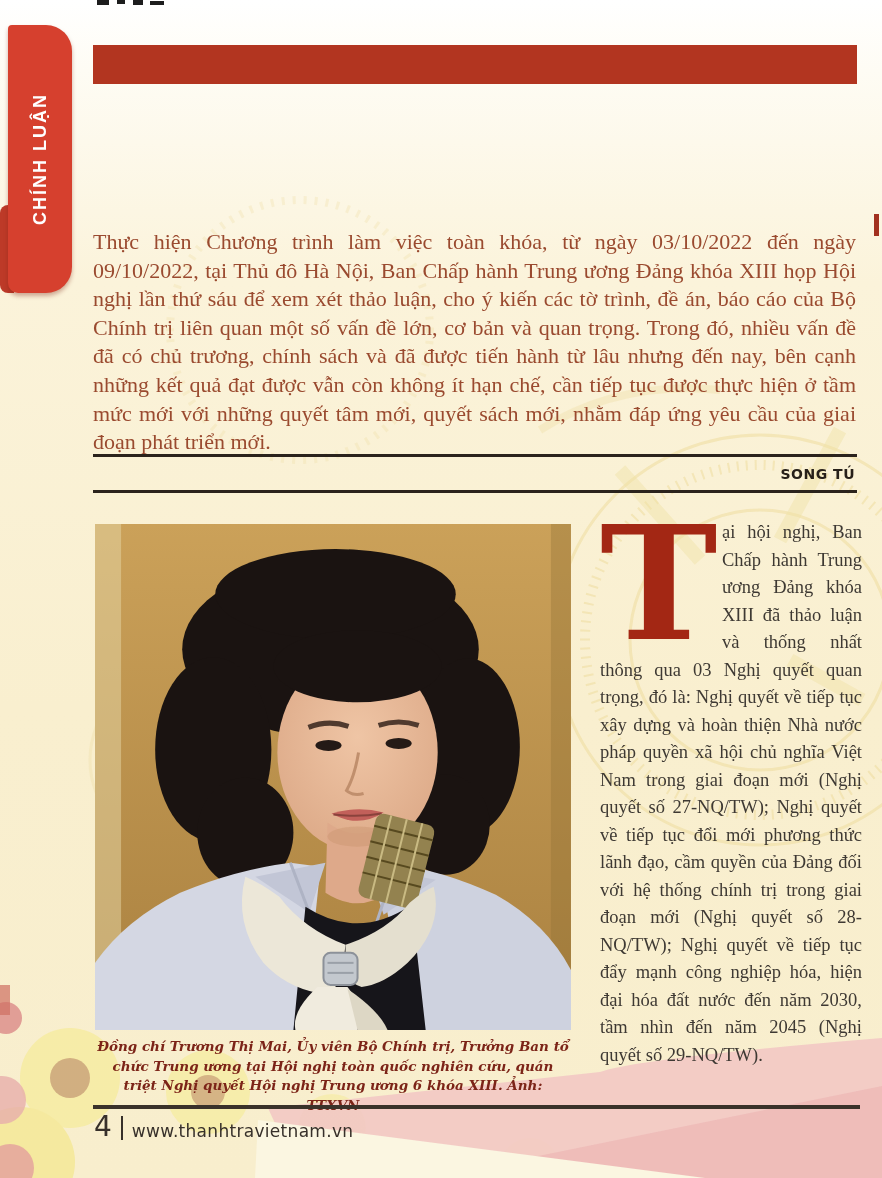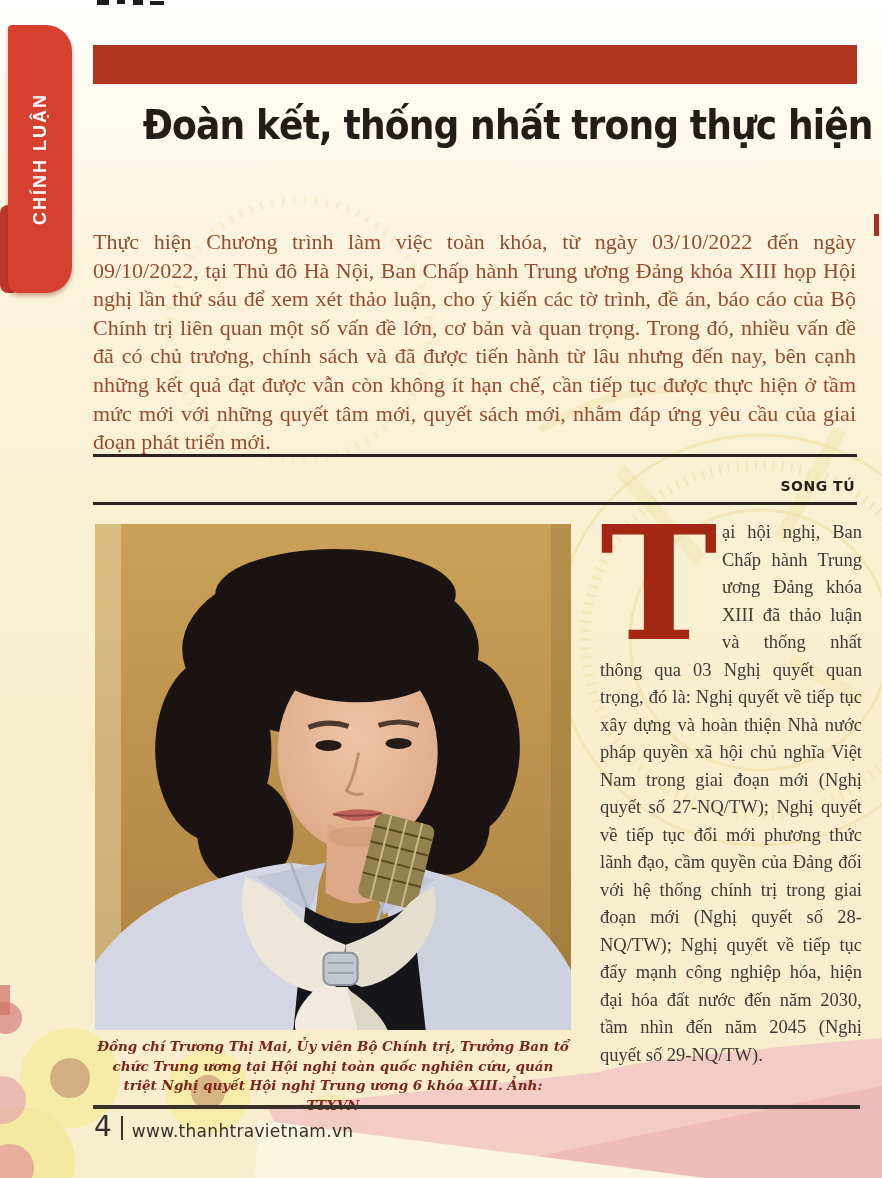--- a/index.html
+++ b/index.html
@@ -40,21 +40,21 @@
   
   .intro{
     position:absolute;left:93px;top:228px;width:763px;z-index:2;
     font-family:"Liberation Serif",serif;
     font-size:22px;line-height:28.6px;color:#9a4a2f;
     text-align:justify;margin:0;
   }
   
   .byline-wrap{position:absolute;left:93px;top:454px;width:764px;z-index:2;}
   .byline-rule{height:3px;background:#2b231c;}
-  .byline-inner{text-align:right;padding:8px 2px 7px 2px;margin-top:12px;}
+  .byline-inner{text-align:right;padding:8px 2px 7px 2px;}
   .byline-name{font-family:"DejaVu Sans",sans-serif;font-weight:bold;font-size:14px;letter-spacing:.5px;color:#272019;}
   
   .photo{position:absolute;left:95px;top:524px;width:476px;height:506px;z-index:2;margin:0;}
   .photo svg{display:block;width:100%;height:100%;}
   .caption{
     position:absolute;left:95px;top:1037px;width:476px;z-index:2;
     font-family:"DejaVu Serif",serif;font-style:italic;font-weight:bold;
     font-size:13.5px;line-height:19.5px;color:#7c2418;text-align:center;margin:0;
   }
   
@@ -122,21 +122,20 @@
   <div class="crop-mark" style="left:150px;top:1px;width:14px;height:4px;"></div>
 
   <div class="side-tab-shadow"></div>
   <div class="side-tab">
     <span class="v-label">CHÍNH LUẬN</span>
   </div>
 
   <div class="rule-bar"></div>
 
   <h1 class="title" style="margin:0;">
-    <span class="tline"><span>Đoàn kết, thống nhất trong thực hiện</span></span>
   </h1>
 
   <p class="intro">Thực hiện Chương trình làm việc toàn khóa, từ ngày 03/10/2022 đến ngày 09/10/2022, tại Thủ đô Hà Nội, Ban Chấp hành Trung ương Đảng khóa XIII họp Hội nghị lần thứ sáu để xem xét thảo luận, cho ý kiến các tờ trình, đề án, báo cáo của Bộ Chính trị liên quan một số vấn đề lớn, cơ bản và quan trọng. Trong đó, nhiều vấn đề đã có chủ trương, chính sách và đã được tiến hành từ lâu nhưng đến nay, bên cạnh những kết quả đạt được vẫn còn không ít hạn chế, cần tiếp tục được thực hiện ở tầm mức mới với những quyết tâm mới, quyết sách mới, nhằm đáp ứng yêu cầu của giai đoạn phát triển mới.</p>
 
   <div class="byline-wrap">
     <div class="byline-rule"></div>
     <div class="byline-inner">
       <span class="byline-name">SONG TÚ</span>
     </div>
     <div class="byline-rule"></div>

